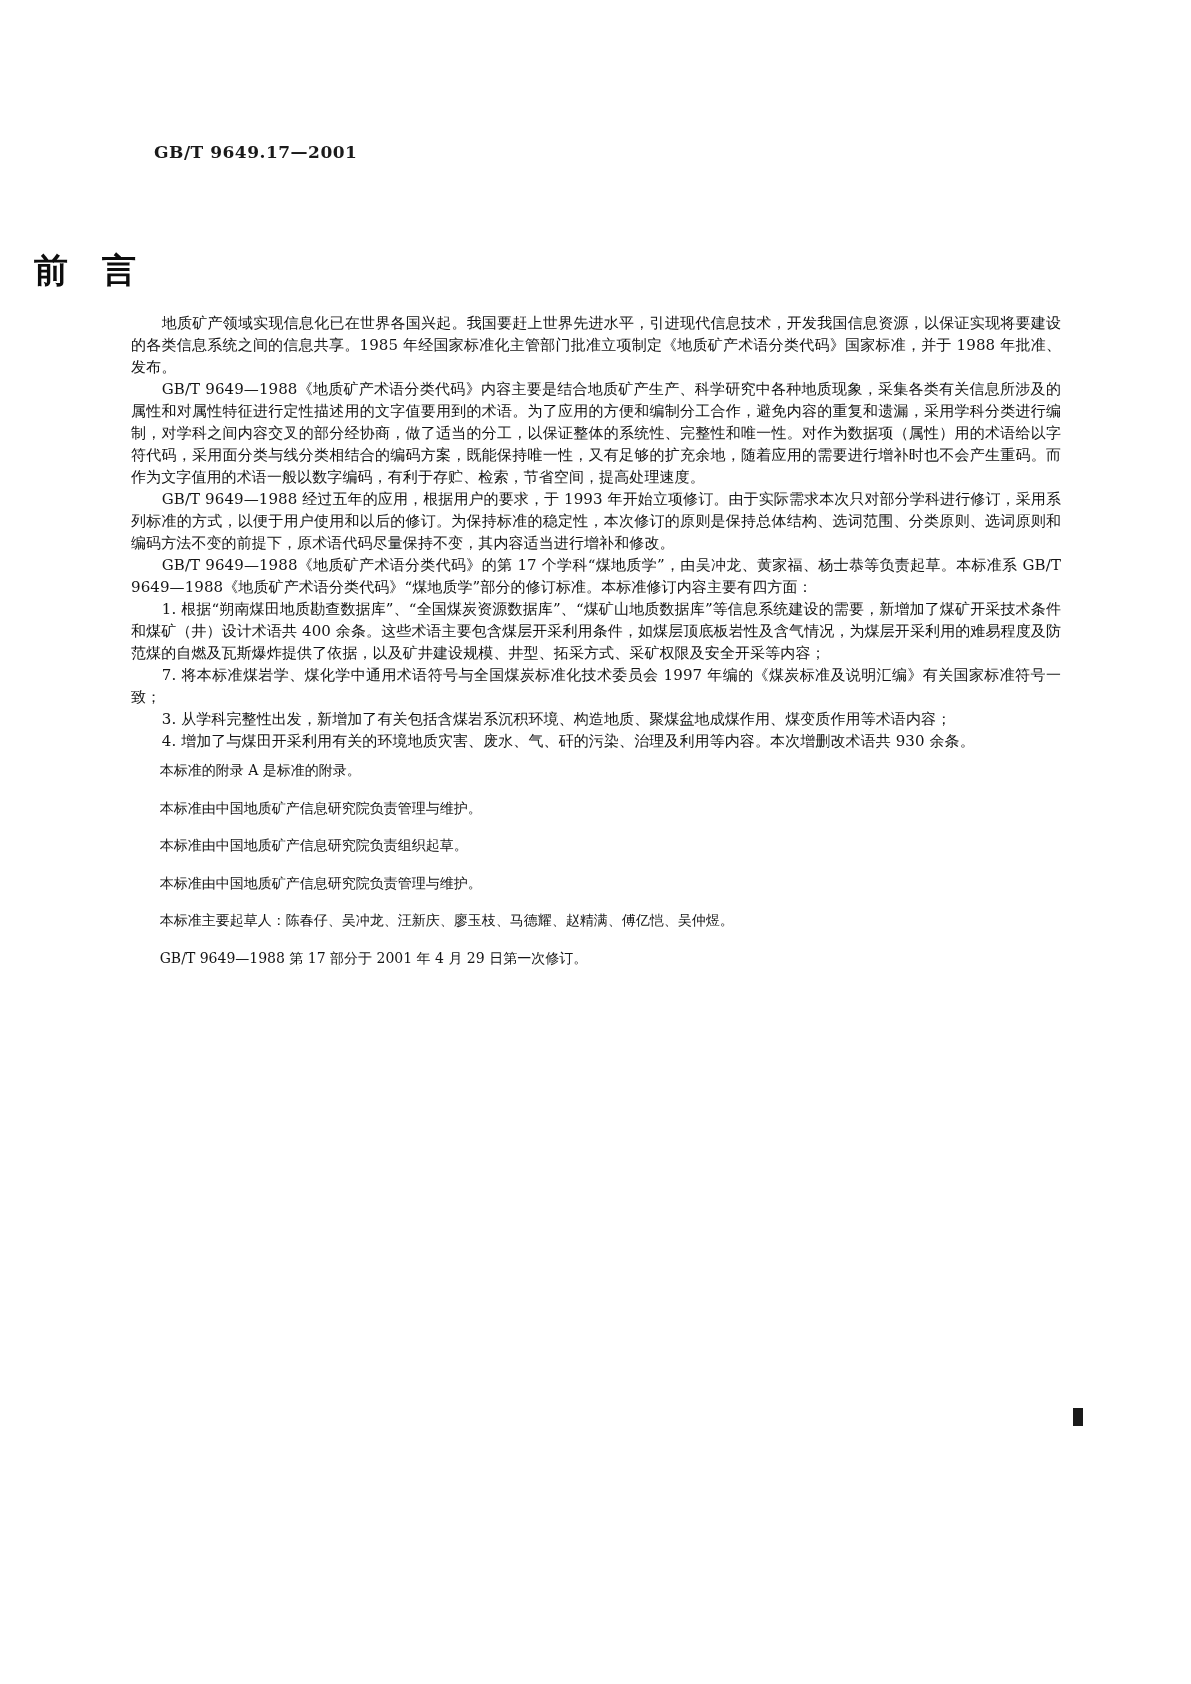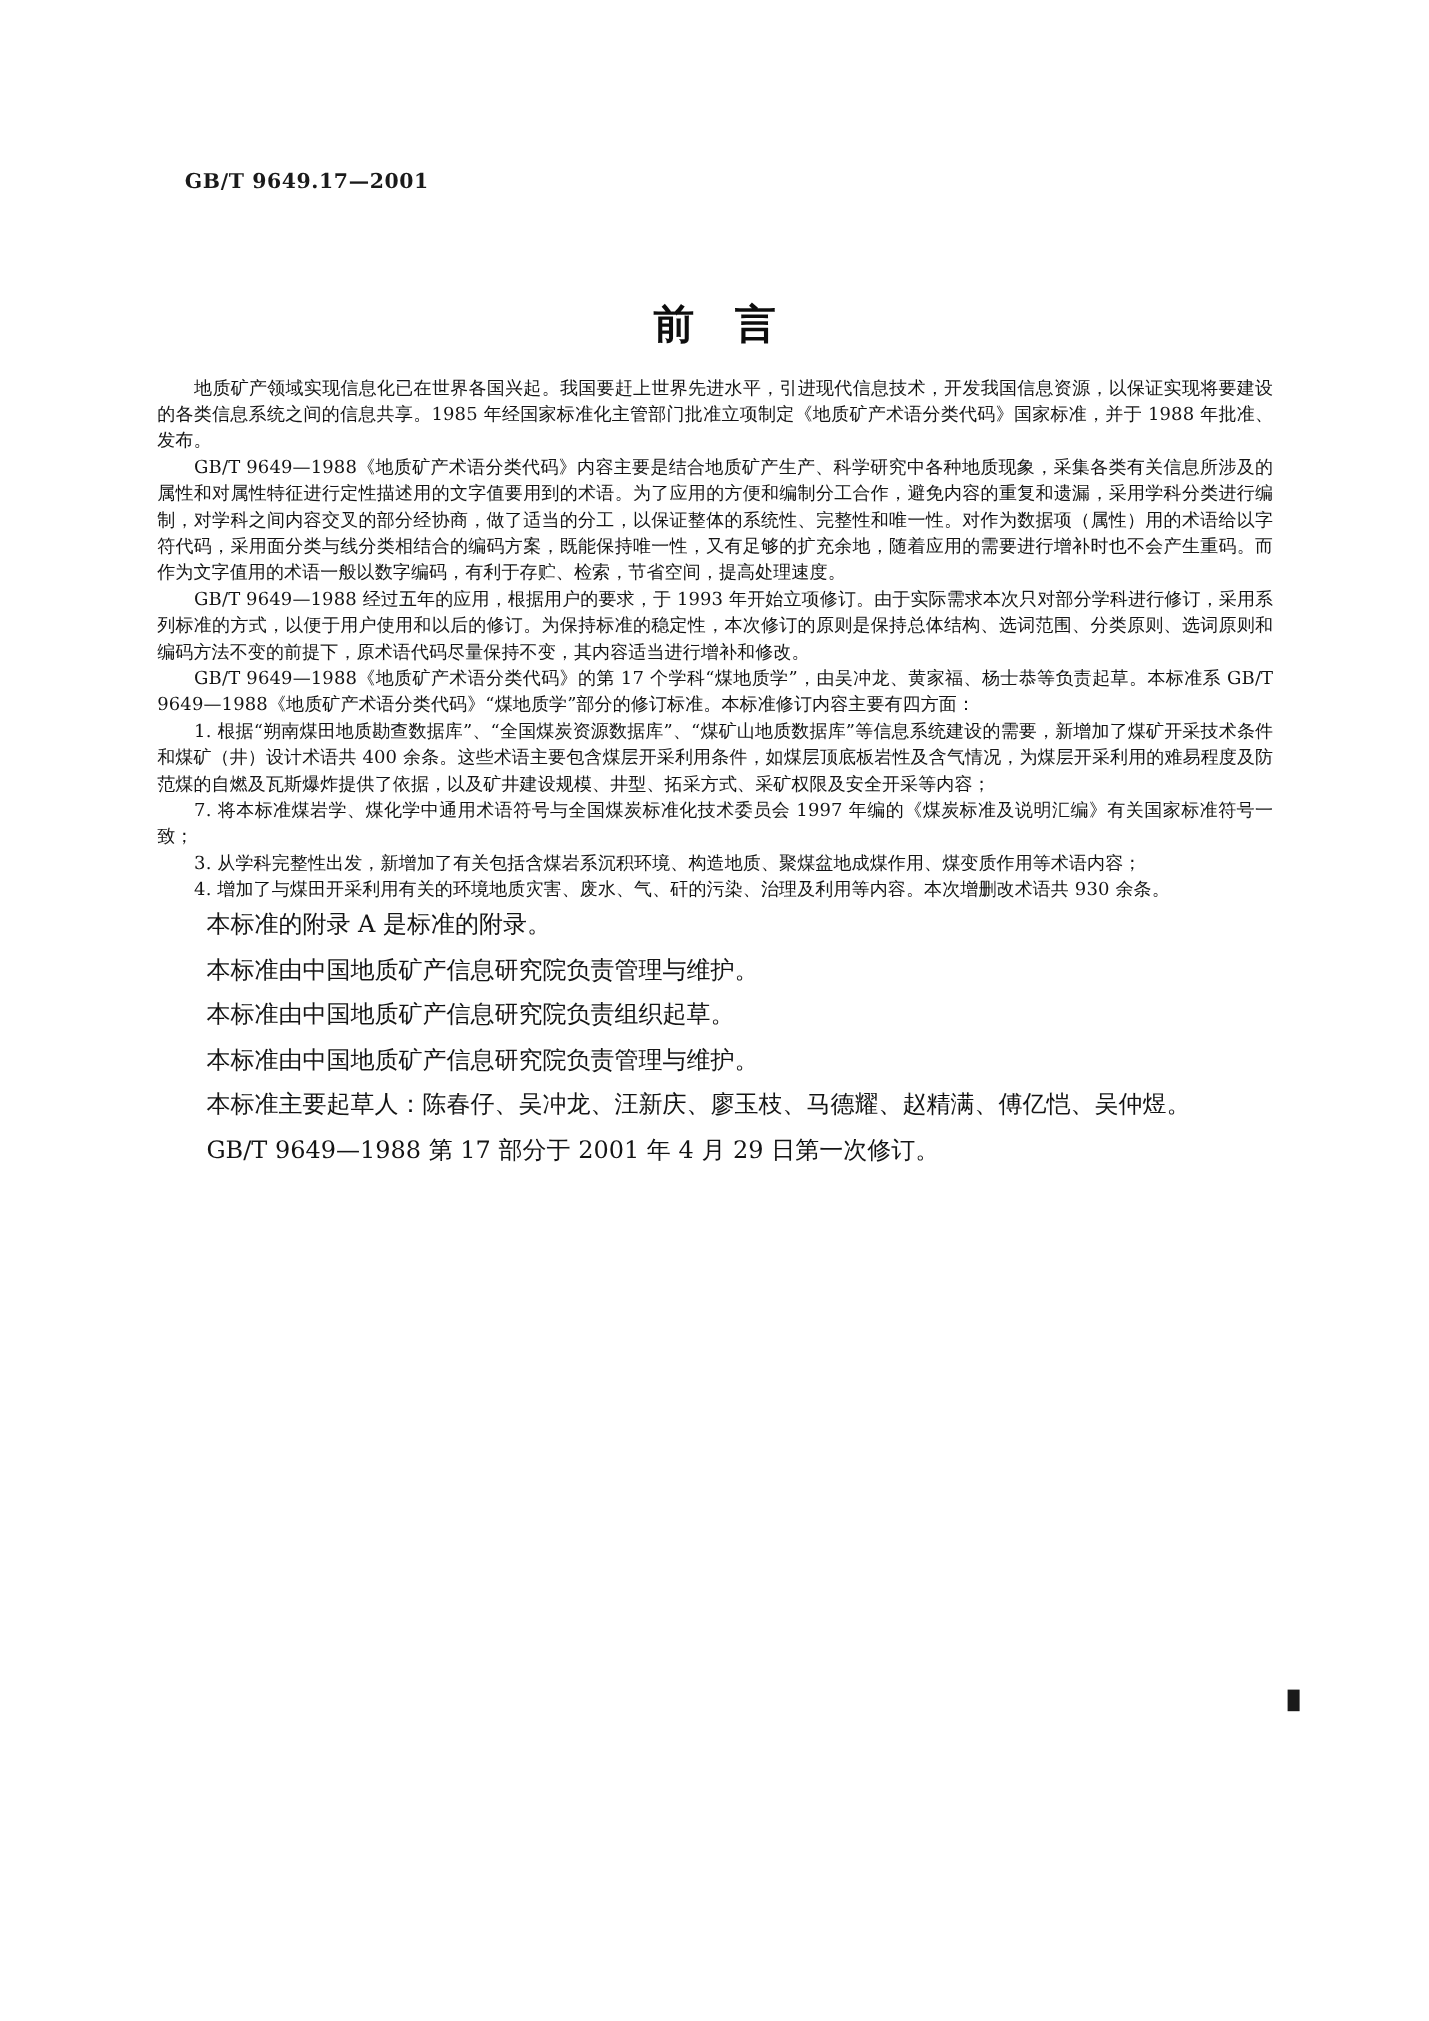--- a/index.html
+++ b/index.html
@@ -29,21 +29,20 @@
     color: #1a1a1a;
     white-space: nowrap;
     margin-left: 28px;
   }
   
   .doc-title {
     position: absolute;
     left: 0;
     top: 248px;
     width: 1191px;
-    text-align: center;
     font-family: "DejaVu Serif", "Liberation Serif", serif;
     font-size: 34px;
     font-weight: 700;
     letter-spacing: 34px;
     text-indent: 34px;
     color: #0d0d0d;
   }
   
   .body-block {
     position: absolute;
@@ -59,21 +58,21 @@
     text-justify: inter-ideograph;
     color: #141414;
     letter-spacing: 0.1px;
   }
   p.indent {
     text-indent: 2.05em;
   }
   
   p.stmt {
     margin: 0;
-    font-size: 20px;
+    font-size: 14px;
     line-height: 37.5px;
     text-indent: 2.05em;
     color: #141414;
     white-space: nowrap;
   }
   
   .page-mark {
     position: absolute;
     right: 108px;
     top: 1408px;

